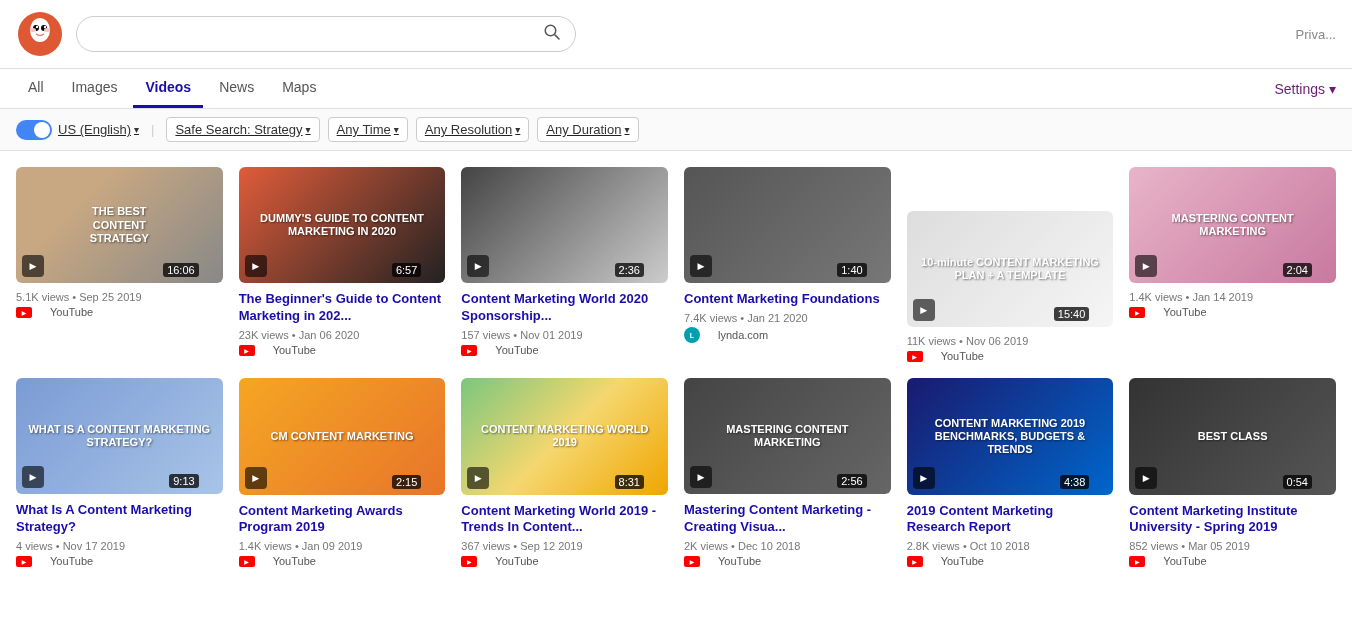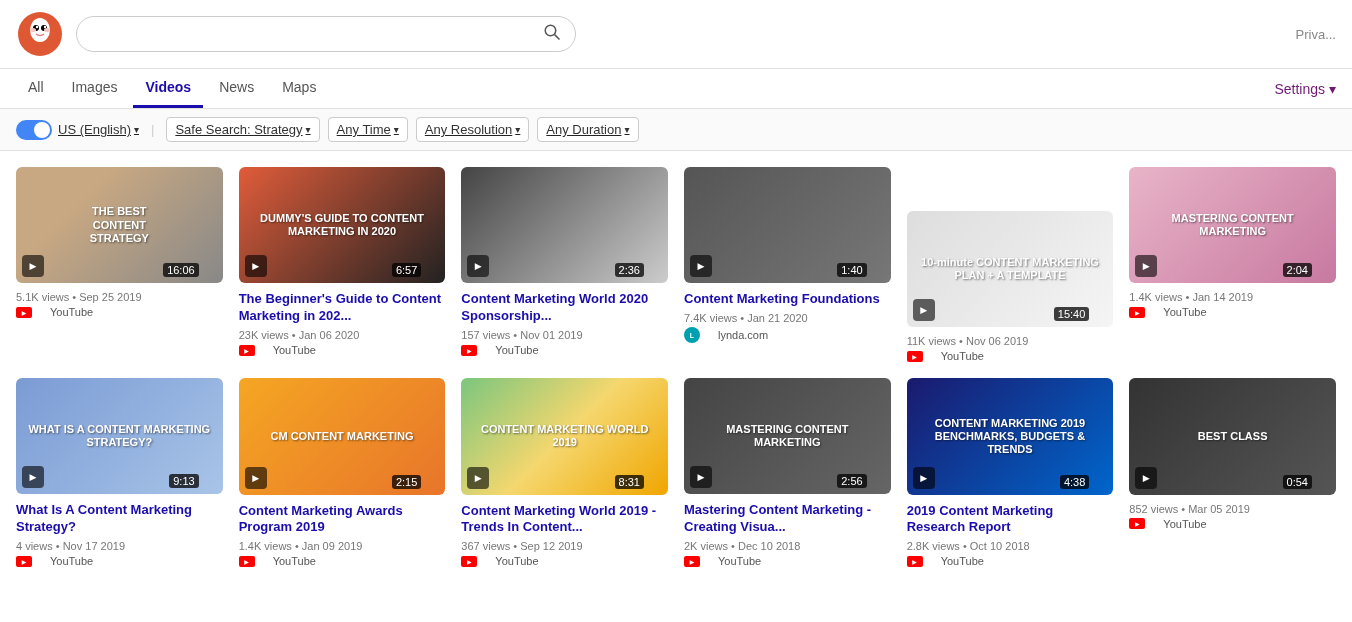--- a/index.html
+++ b/index.html
@@ -327,19 +327,20 @@
     <div class="video-card">
     <div class="video-thumb thumb-12">
       <div class="video-thumb-inner">
         <div class="thumb-text">
             <div>BEST CLASS</div>
           </div>
       </div>
       <div class="play-btn">▶</div>
       <div class="video-duration">0:54</div>
     </div>
+    <div class="video-title">Content Marketing Institute University - Spring 2019</div>
     <div class="video-meta">852 views • Mar 05 2019</div>
     <div class="video-source">
       <span class="yt-icon"></span>
       <span>YouTube</span>
     </div>
   </div>
   </div>
 
 </body></html>

